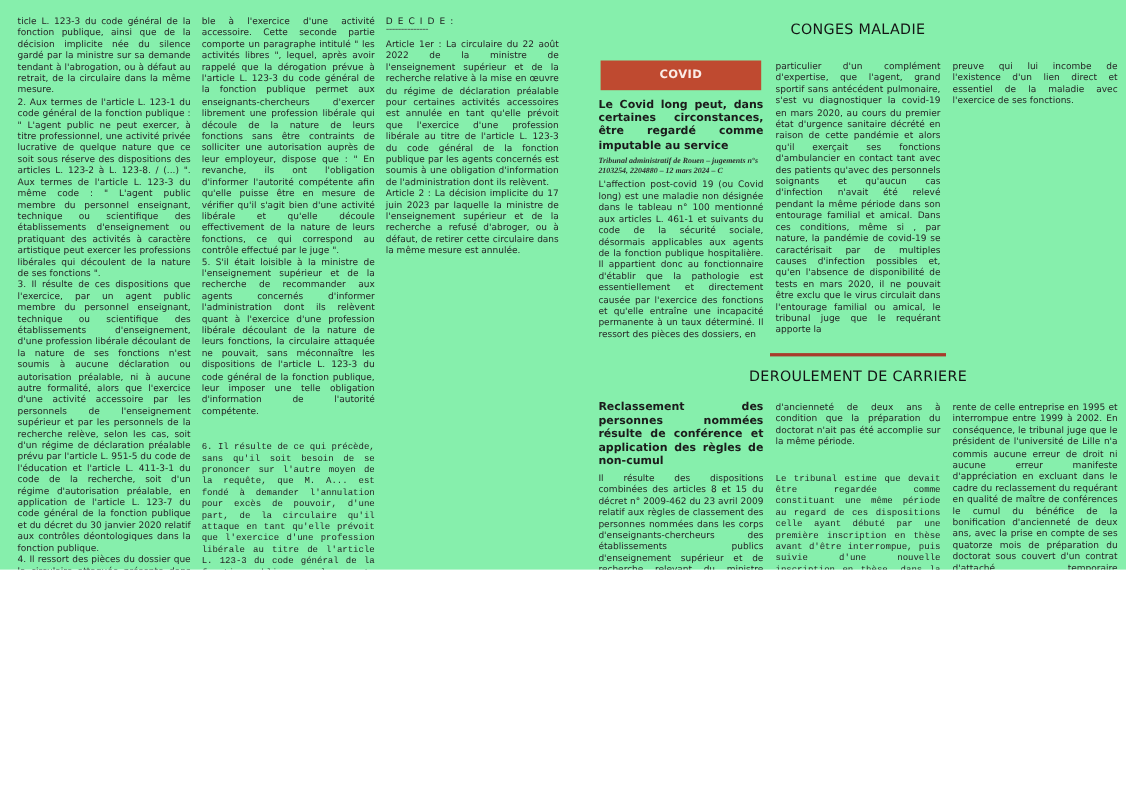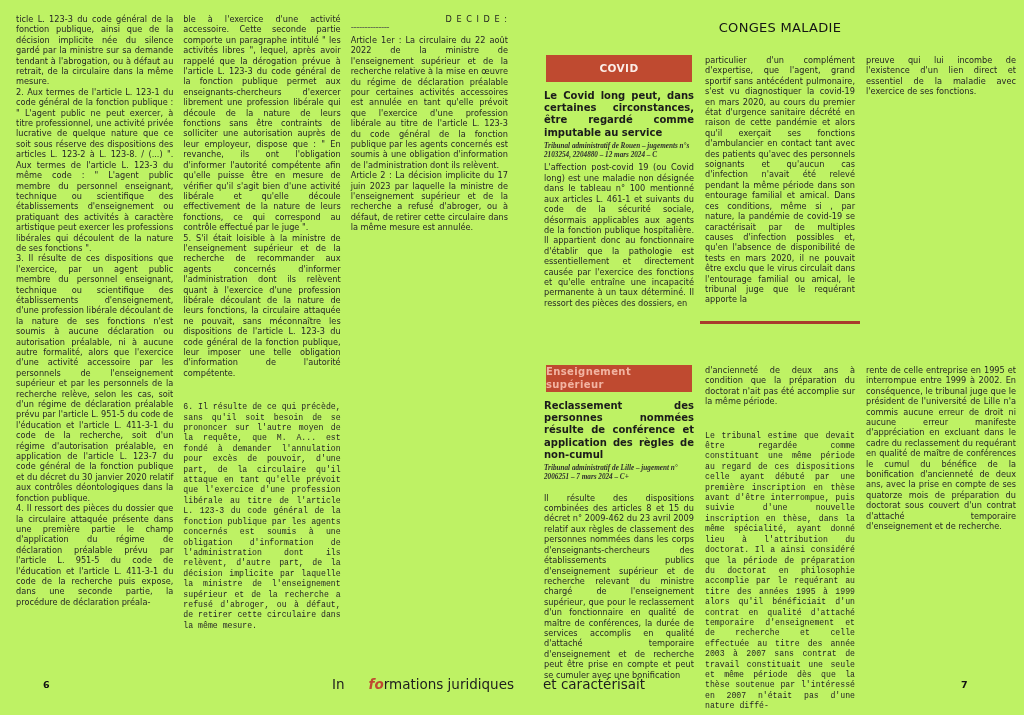--- a/index.html
+++ b/index.html
@@ -1,27 +1,27 @@
 <!DOCTYPE html>
 <html lang="fr" style="--accent: #bf4a30; --rule: #a83c2c;"><head>
 <meta charset="utf-8">
 <style>
   html,body{margin:0;padding:0;background:#ffffff;}
-  .sheet{position:relative;width:1024px;height:715px;background:#bef264;
+  .sheet{position:relative;width:1024px;height:518px;background:#86efac;
          font-family:"DejaVu Sans",sans-serif;color:#262626;overflow:hidden;}
   .cols{display:flex;}
   .col{flex:1;text-align:justify;font-size:8.2px;line-height:1.27;
        -webkit-hyphens:auto;hyphens:auto;}
   .col p{margin:0;}
   .col p.gap{margin-top:24px;font-family:Liberation Mono, monospace;}
 
   
   .page-left{position:absolute;left:16px;top:14px;width:492px;}
   .page-left .cols{gap:10px;}
-  .decide{font-size:8.2px;letter-spacing:1px;color:#1e1e1e;text-align:right;}
+  .decide{font-size:8.2px;letter-spacing:1px;color:#1e1e1e;text-align:left;}
   .dashes{font-size:9px;letter-spacing:-0.5px;color:#4a4a4a;line-height:0.5;
           margin:1px 0 5px 0;white-space:nowrap;overflow:hidden;text-align:left;}
 
   
   .page-right{position:absolute;left:544px;top:12px;width:472px;height:692px;}
   .page-right .cols{gap:11px;position:absolute;left:0;right:0;}
   .rp-heading{position:absolute;left:0;right:0;text-align:center;font-weight:normal;
               font-size:13px;letter-spacing:0.3px;color:#141414;}
   .sec1-cols{top:43px;}
   .rule{position:absolute;top:309px;left:50%;transform:translateX(-50%);
@@ -87,26 +87,25 @@
       </div>
       <div class="col">
         <p>particulier d'un complément d'expertise, que l'agent, grand sportif sans antécédent pulmonaire, s'est vu diagnostiquer la covid-19 en mars 2020, au cours du premier état d'urgence sanitaire décrété en raison de cette pandémie et alors qu'il exerçait ses fonctions d'ambulancier en contact tant avec des patients qu'avec des personnels soignants et qu'aucun cas d'infection n'avait été relevé pendant la même période dans son entourage familial et amical. Dans ces conditions, même si , par nature, la pandémie de covid-19 se caractérisait par de multiples causes d'infection possibles et, qu'en l'absence de disponibilité de tests en mars 2020, il ne pouvait être exclu que le virus circulait dans l'entourage familial ou amical, le tribunal juge que le requérant apporte la</p>
       </div>
       <div class="col">
         <p>preuve qui lui incombe de l'existence d'un lien direct et essentiel de la maladie avec l'exercice de ses fonctions.</p>
       </div>
     </div>
 
     <div class="rule"></div>
+    <div class="rp-heading h2">DEROULEMENT DE CARRIERE</div>
 
     <div class="cols sec2-cols">
       <div class="col">
-        <div class="badge ens">Enseignement supérieur</div>
         <div class="article-title">Reclassement des personnes nommées résulte de conférence et application des règles de non-cumul</div>
-        <div class="citation gap-after">Tribunal administratif de Lille – jugement n° 2006251 – 7 mars 2024 – C+</div>
         <p>Il résulte des dispositions combinées des articles 8 et 15 du décret n° 2009-462 du 23 avril 2009 relatif aux règles de classement des personnes nommées dans les corps d'enseignants-chercheurs des établissements publics d'enseignement supérieur et de recherche relevant du ministre chargé de l'enseignement supérieur, que pour le reclassement d'un fonctionnaire en qualité de maître de conférences, la durée de services accomplis en qualité d'attaché temporaire d'enseignement et de recherche peut être prise en compte et peut se cumuler avec une bonification</p>
       </div>
       <div class="col">
         <p>d'ancienneté de deux ans à condition que la préparation du doctorat n'ait pas été accomplie sur la même période.</p>
         <p class="gap">Le tribunal estime que devait être regardée comme constituant une même période au regard de ces dispositions celle ayant débuté par une première inscription en thèse avant d'être interrompue, puis suivie d'une nouvelle inscription en thèse, dans la même spécialité, ayant donné lieu à l'attribution du doctorat. Il a ainsi considéré que la période de préparation du doctorat en philosophie accomplie par le requérant au titre des années 1995 à 1999 alors qu'il bénéficiait d'un contrat en qualité d'attaché temporaire d'enseignement et de recherche et celle effectuée au titre des année 2003 à 2007 sans contrat de travail constituait une seule et même période dès que la thèse soutenue par l'intéressé en 2007 n'était pas d'une nature diffé-</p>
       </div>
       <div class="col">
         <p>rente de celle entreprise en 1995 et interrompue entre 1999 à 2002. En conséquence, le tribunal juge que le président de l'université de Lille n'a commis aucune erreur de droit ni aucune erreur manifeste d'appréciation en excluant dans le cadre du reclassement du requérant en qualité de maître de conférences le cumul du bénéfice de la bonification d'ancienneté de deux ans, avec la prise en compte de ses quatorze mois de préparation du doctorat sous couvert d'un contrat d'attaché temporaire d'enseignement et de recherche.</p>
       </div>
     </div>

